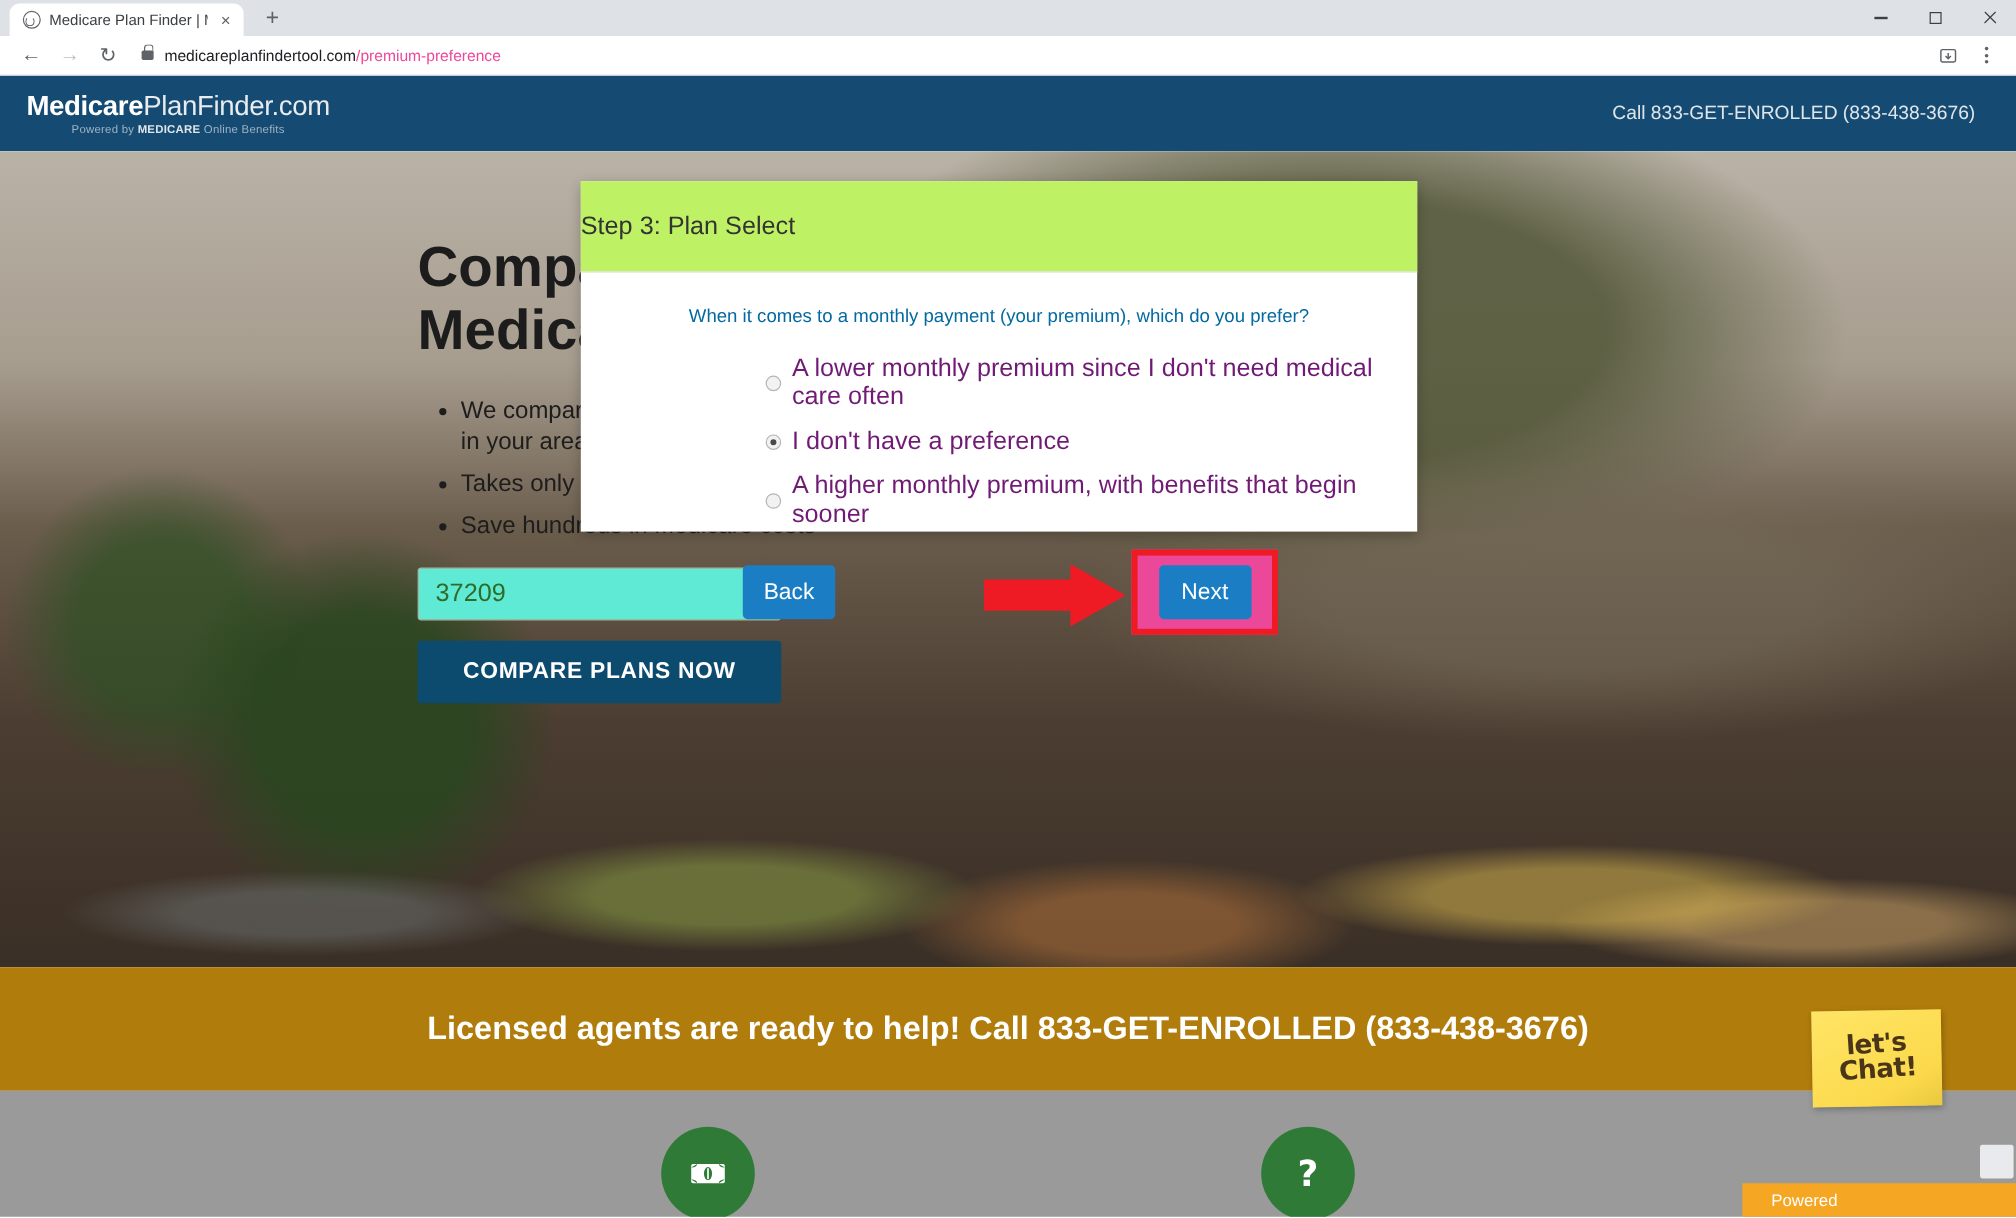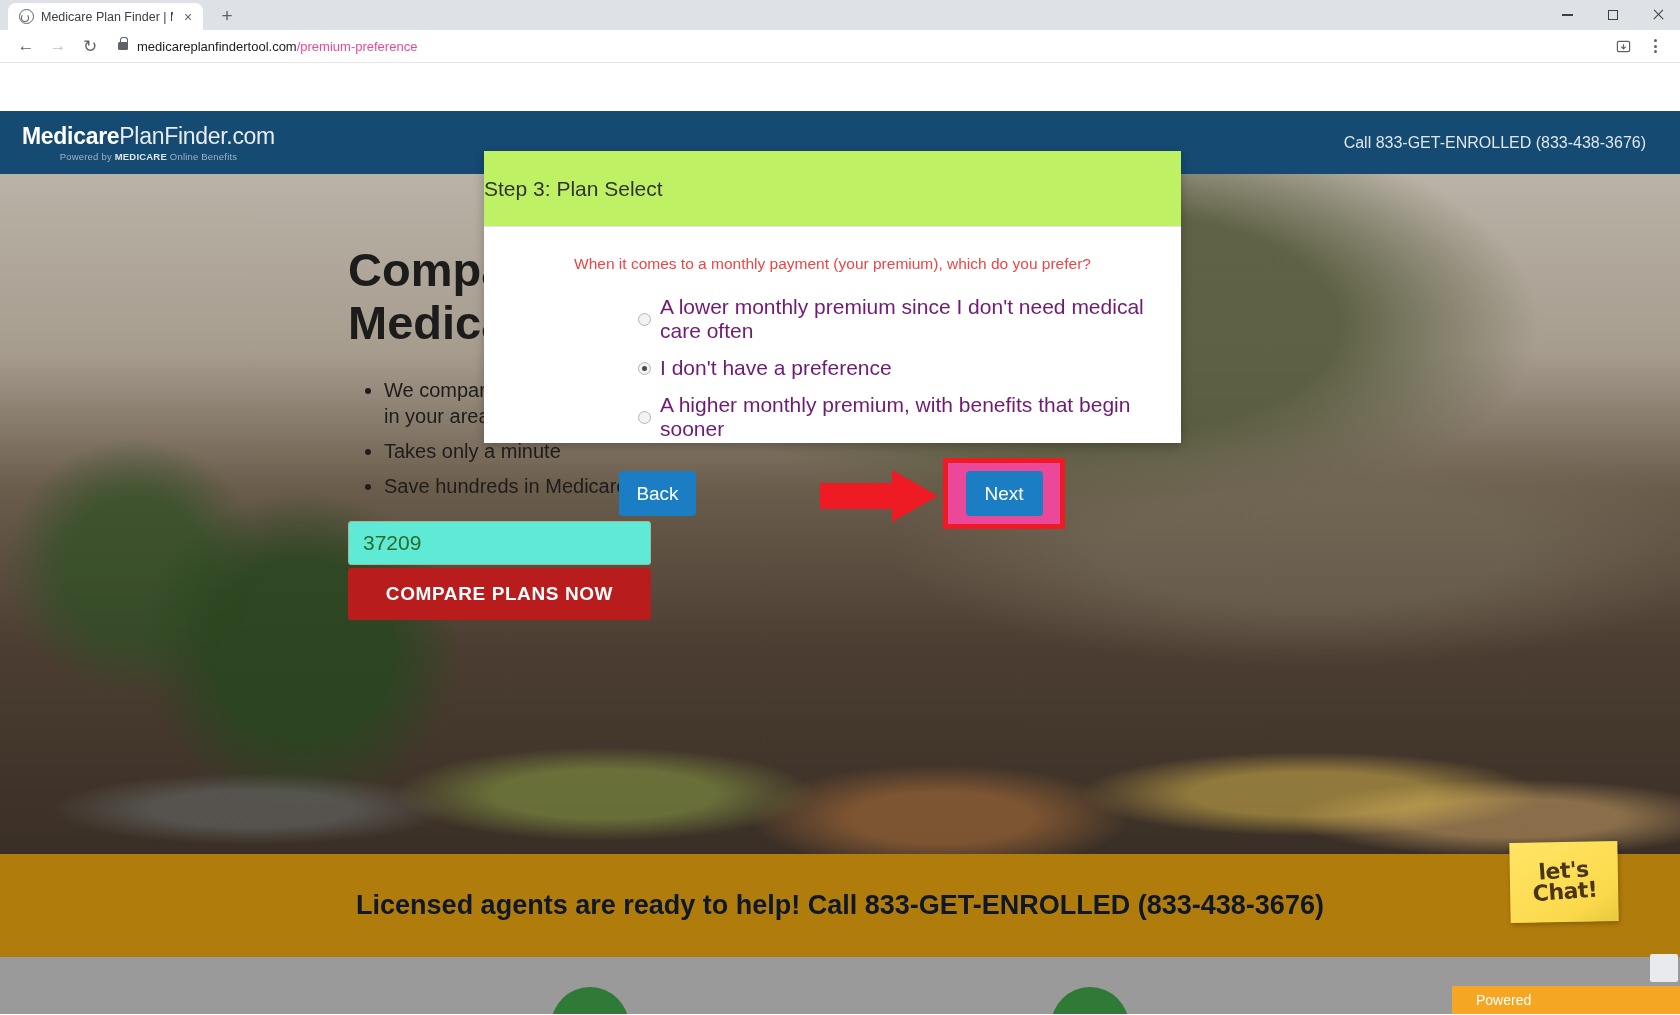--- a/index.html
+++ b/index.html
@@ -109,21 +109,20 @@
   
   .viewport {
     position: relative; width: 1680px; height: 951px; overflow: hidden;
   }
 
   
   .site-header {
     height: 63px; background: #154a72;
     display: flex; align-items: center; justify-content: space-between;
     padding: 0 20px;
-    margin-top: 48px;
   }
   .logo-wrap { padding-left: 2px; }
   .logo-main {
     font-size: 23px; font-weight: bold; color: #ffffff; letter-spacing: -0.3px;
   }
   .logo-main .light { font-weight: normal; color: #e8ecef; }
   .logo-sub {
     font-size: 9.5px; color: #9fb3c4; text-align: center;
     margin-top: 1px; letter-spacing: 0.2px;
   }
@@ -168,33 +167,33 @@
   .hero-list li {
     font-size: 20px; color: #1d1d1d; margin-bottom: 9px; line-height: 1.3;
   }
   .zip-input {
     display: block; margin-top: 22px; width: 303px; height: 44px;
     background: #5eead4; border: 1px solid #a5b59b; border-radius: 3px;
     font-size: 21px; color: #2f6b2a; padding: 0 14px;
     font-family: "Liberation Sans", sans-serif;
   }
   .cta-btn {
-    display: block; margin-top: 3px; width: 303px; height: 52px;
-    background: #b91c1c; color: #ffffff; border: none; border-radius: 3px;
+    display: block; margin-top: 17px; width: 303px; height: 52px;
+    background: #0c4a6e; color: #ffffff; border: none; border-radius: 3px;
     font-size: 19px; font-weight: bold; letter-spacing: .6px;
     font-family: "Liberation Sans", sans-serif; cursor: pointer;
   }
 
   
   .gold-banner {
     height: 103px; background: #b07c0c;
     display: flex; align-items: center; justify-content: center;
   }
   .gold-banner-text {
-    font-size: 27px; font-weight: bold; color: #0f172a; text-align: center;
+    font-size: 27px; font-weight: bold; color: #ffffff; text-align: center;
   }
 
   
   .features {
     background: #9a9a9a; padding: 30px 0 0 0; height: 240px;
     display: flex; justify-content: center; gap: 0px;
   }
   .feature {
     width: 500px; padding: 0 24px; text-align: center;
   }
@@ -214,21 +213,21 @@
     background: #ffffff; z-index: 50;
     box-shadow: 0 3px 10px rgba(0,0,0,.25);
   }
   .modal-header {
     height: 76px; background: #bef264; border-bottom: 1px solid #e5e5e5;
     display: flex; align-items: center; justify-content: flex-start;
   }
   .modal-title { font-size: 21px; color: #333333; }
   .modal-body { padding: 28px 34px 0 34px; }
   .modal-question {
-    text-align: center; font-size: 15.5px; color: #ef4444; margin-bottom: 22px;
+    text-align: center; font-size: 15.5px; color: #0369a1; margin-bottom: 22px;
   }
   .radio-list { padding-left: 120px; }
   .radio-row {
     display: flex; align-items: center; gap: 9px; margin-bottom: 13px;
   }
   .radio {
     width: 13px; height: 13px; border-radius: 50%;
     border: 1px solid #b5b5b5; background: #f2f2f2; flex: 0 0 auto;
     position: relative;
   }

